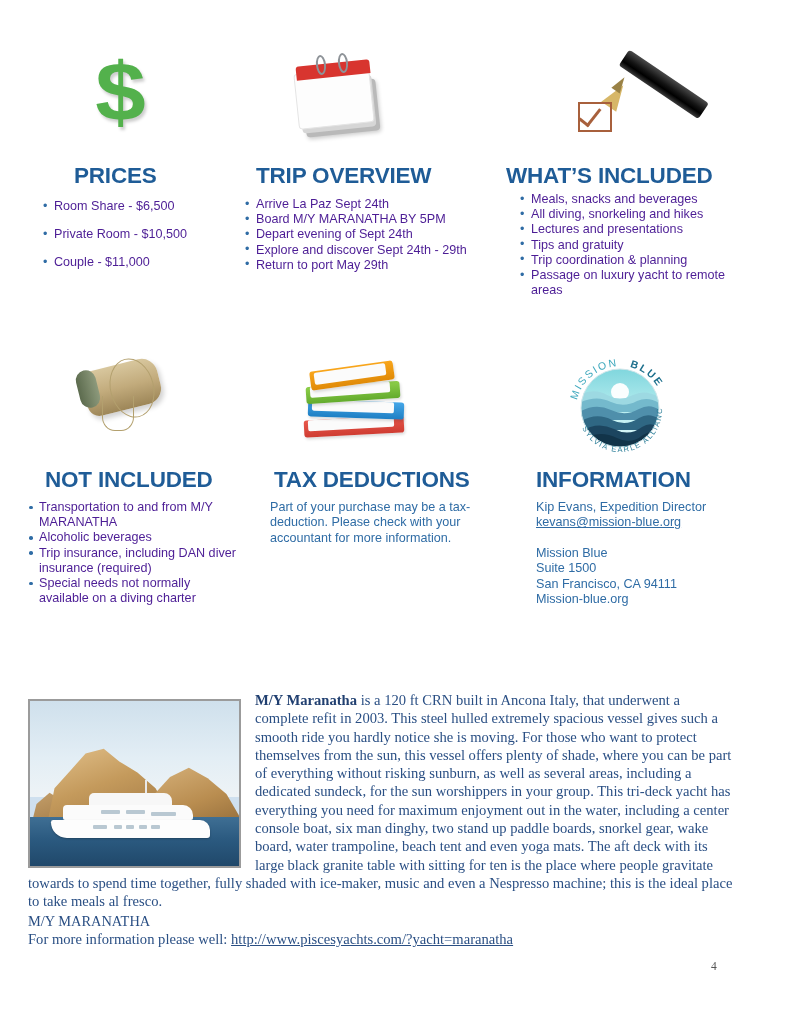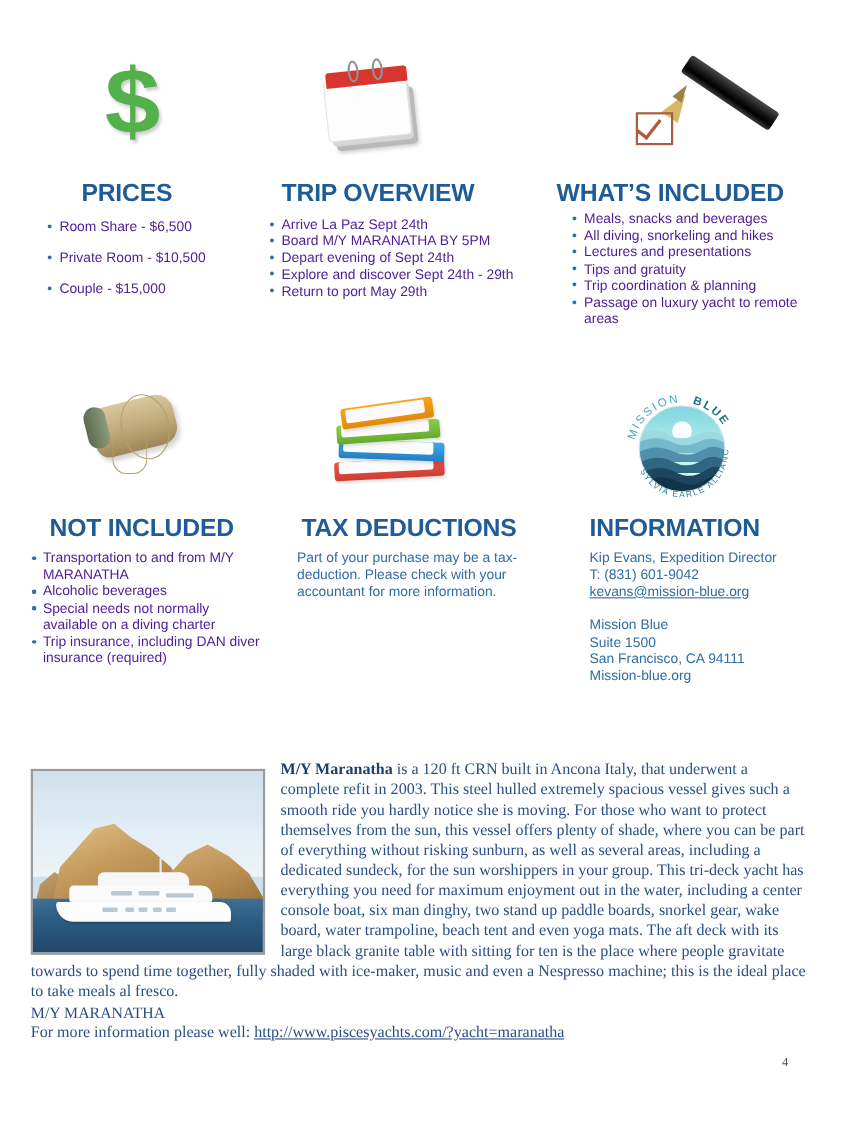--- a/index.html
+++ b/index.html
@@ -322,21 +322,21 @@
 <div class="page">
 
   <div class="block" style="left:0px; top:40px; width:250px;">
     <div class="blk-icon" style="left:97px; top:10px;">
       <div class="ico-dollar">$</div>
     </div>
     <div class="blk-title" style="position:absolute; left:74px; top:124px;">PRICES</div>
     <ul class="blk-list spaced" style="position:absolute; left:43px; top:159px; width:205px;">
       <li>Room Share    - $6,500</li>
       <li>Private Room - $10,500</li>
-      <li>Couple  - $15,000</li>
+      <li>Couple  - $11,000</li>
     </ul>
   </div>
 
   <div class="block" style="left:238px; top:40px; width:265px;">
     <div class="blk-icon" style="left:52px; top:8px;">
       <div class="ico-cal">
         <div class="cal-sheet cal-back2"></div>
         <div class="cal-sheet cal-back1"></div>
         <div class="cal-sheet cal-front"></div>
         <div class="cal-red"></div>
@@ -381,22 +381,22 @@
         <div class="cork-body"></div>
         <div class="cork-cap"></div>
         <div class="cork-wire"></div>
         <div class="cork-wire2"></div>
       </div>
     </div>
     <div class="blk-title" style="position:absolute; left:45px; top:120px;">NOT INCLUDED</div>
     <ul class="blk-list roundbullet" style="position:absolute; left:28px; top:152px; width:213px;">
       <li>Transportation to and from M/Y MARANATHA</li>
       <li>Alcoholic beverages</li>
+      <li>Trip insurance, including DAN diver insurance (required)</li>
       <li>Special needs not normally available on a diving charter</li>
-      <li>Trip insurance, including DAN diver insurance (required)</li>
     </ul>
   </div>
 
   <div class="block" style="left:238px; top:348px; width:265px;">
     <div class="blk-icon" style="left:60px; top:10px;">
       <div class="ico-books">
         <div class="book bk4"></div>
           <div class="book-pages bk4p"></div>
         <div class="book bk3"></div>
           <div class="book-pages bk3p"></div>
@@ -443,21 +443,20 @@
           <textPath href="#mbArcTop" startOffset="57%">BLUE</textPath>
         </text>
         <text font-family="Liberation Sans, sans-serif" font-size="7.6" fill="#2d7f99" letter-spacing="1.5">
           <textPath href="#mbArcBot" startOffset="14%">SYLVIA EARLE ALLIANCE</textPath>
         </text>
       </svg>
     </div>
     <div class="blk-title" style="position:absolute; left:36px; top:120px;">INFORMATION</div>
     <div style="position:absolute; left:36px; top:152px; width:245px;">
       <div class="info-line">Kip Evans, Expedition Director</div>
-      <div class="info-line">T: (831) 601-9042</div>
       <div class="info-line link">kevans@mission-blue.org</div>
       <div class="info-gap"></div>
       <div class="info-line">Mission Blue</div>
       <div class="info-line">Suite 1500</div>
       <div class="info-line">San Francisco, CA 94111</div>
       <div class="info-line">Mission-blue.org</div>
     </div>
   </div>
 
   <div class="body-wrap">

